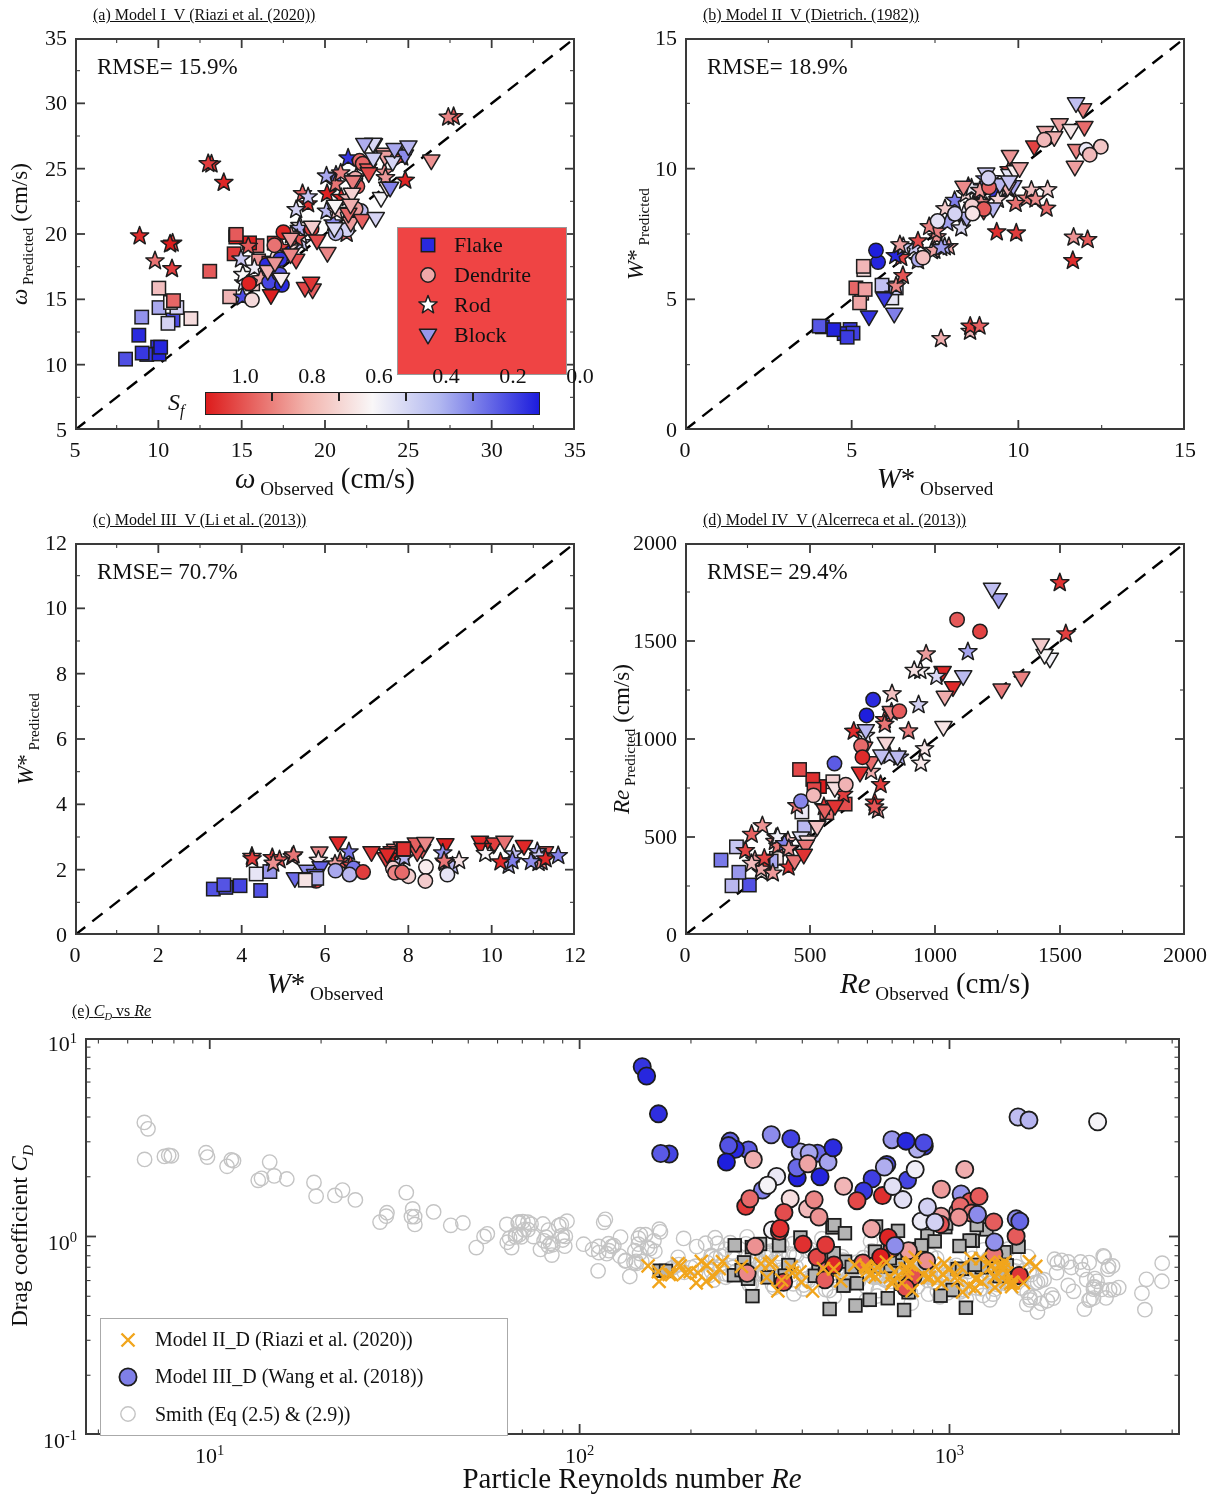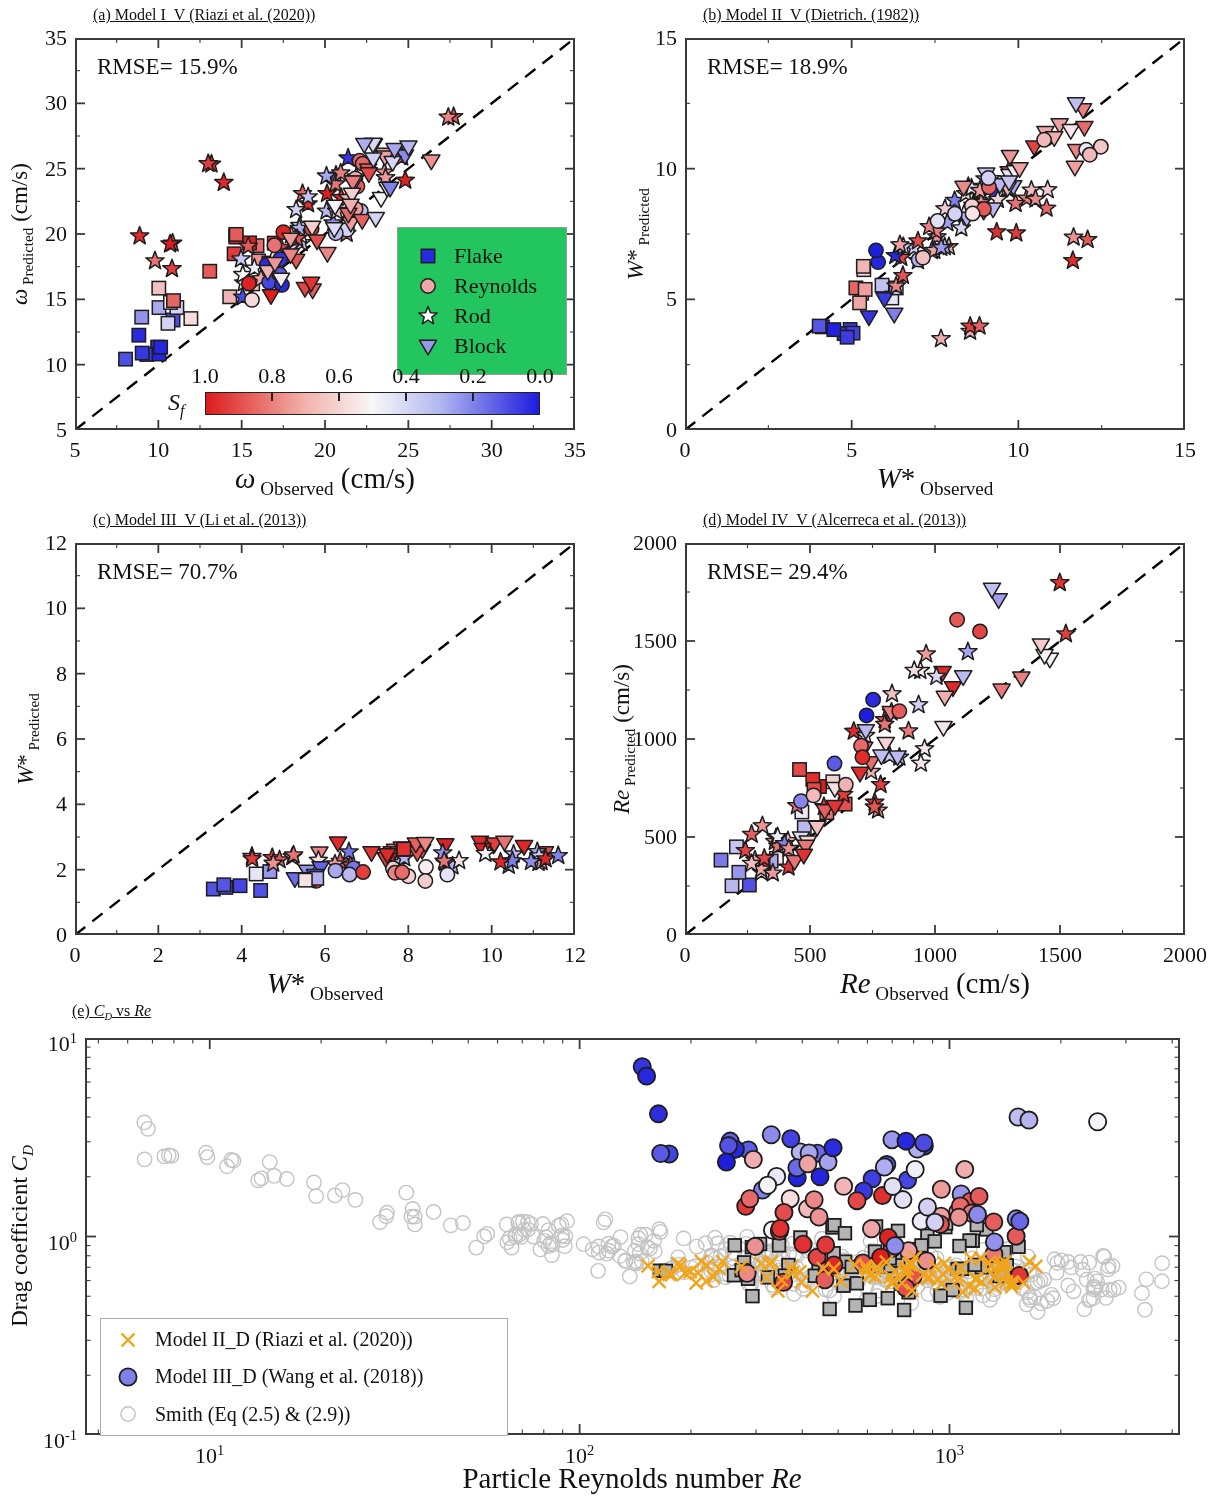--- a/index.html
+++ b/index.html
@@ -9,30 +9,30 @@
   .panel-title{position:absolute;font-size:16px;white-space:nowrap;text-decoration:underline;}
   .rmse{position:absolute;font-size:23px;white-space:nowrap;}
   svg.plot{position:absolute;}
   .axis-xlabel{position:absolute;font-size:29px;white-space:nowrap;transform:translateX(-50%);}
   .axis-ylabel{position:absolute;font-size:23px;white-space:nowrap;
                transform:translate(-50%,-50%) rotate(-90deg);}
   sub{font-size:66%;} sup{font-size:66%;}
   .tickx{position:absolute;font-size:22px;white-space:nowrap;transform:translateX(-50%);}
   .ticky{position:absolute;font-size:22px;width:60px;text-align:right;line-height:24px;}
   .legend-a{position:absolute;left:397px;top:227px;width:168px;height:142px;
-            border:1.6px solid #999;background:#22c55e;display:flex;flex-direction:column;
-            justify-content:center;padding:2px 0;}
+            border:1.6px solid #999;background:#ef4444;display:flex;flex-direction:column;
+            justify-content:flex-start;padding:2px 0;}
   .legend-e{position:absolute;left:100px;top:1318px;width:406px;height:112px;
             border:1.5px solid #aaa;background:#fff;display:flex;flex-direction:column;
             justify-content:space-around;padding:2px 0;}
   .lg-row{display:flex;align-items:center;}
   .legend-a .lg-label{font-size:22px;}
   .legend-e .lg-label{font-size:20px;}
   .cbar-bar{position:absolute;left:205px;top:392px;width:335px;height:23px;border:1.3px solid #222;box-sizing:border-box;}
-  .cb-tick{position:absolute;top:363px;font-size:22px;transform:translateX(-50%);}
+  .cb-tick{position:absolute;top:363px;font-size:22px;transform:translateX(-50%);margin-left:40px;}
   .cb-mark{position:absolute;top:393px;width:2px;height:8px;background:#222;}
   .cbar-label{position:absolute;left:168px;top:389px;font-size:24px;}
 </style>
 </head>
 <body>
 
 <div id="fig">
 
   <div class="panel">
     <div class="panel-title" style="left:93px;top:6px">(a) Model I_V (Riazi et al. (2020))</div>
@@ -271,21 +271,21 @@
         <div class="lg-row">
           <svg width="56" height="30" viewBox="0 0 56 30">
             <rect x="23.3" y="8.3" width="13.4" height="13.4" fill="rgb(41,41,223)" stroke="#1d1d1d" stroke-width="1.5"></rect>
           </svg>
           <span class="lg-label">Flake</span>
         </div>
         <div class="lg-row">
           <svg width="56" height="30" viewBox="0 0 56 30">
             <circle cx="30" cy="15" r="7.2" fill="rgb(239,168,169)" stroke="#1d1d1d" stroke-width="1.5"></circle>
           </svg>
-          <span class="lg-label">Reynolds</span>
+          <span class="lg-label">Dendrite</span>
         </div>
         <div class="lg-row">
           <svg width="56" height="30" viewBox="0 0 56 30">
             <path d="M30.0,5.4L32.4,11.8L39.1,12.0L33.8,16.2L35.6,22.8L30.0,19.0L24.4,22.8L26.2,16.2L20.9,12.0L27.6,11.8Z" fill="#ffffff" stroke="#1d1d1d" stroke-width="1.5" stroke-linejoin="round"></path>
           </svg>
           <span class="lg-label">Rod</span>
         </div>
         <div class="lg-row">
           <svg width="56" height="30" viewBox="0 0 56 30">
             <path d="M21.4,9.2 L38.6,9.2 L30,23.8 Z" fill="rgb(152,151,236)" stroke="#1d1d1d" stroke-width="1.5" stroke-linejoin="round"></path>

